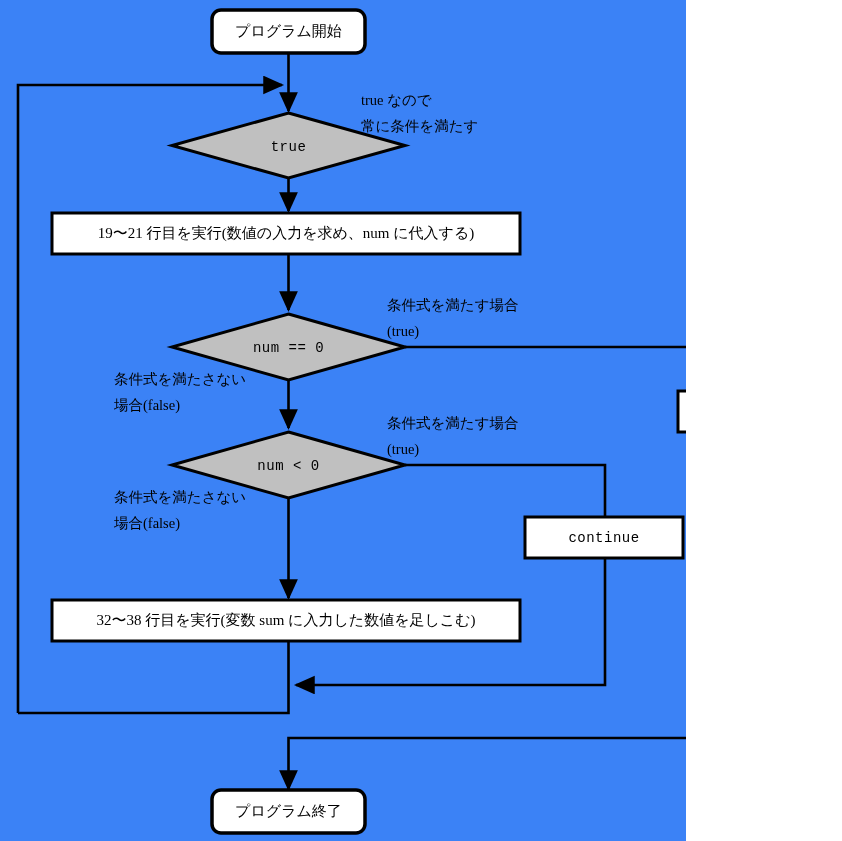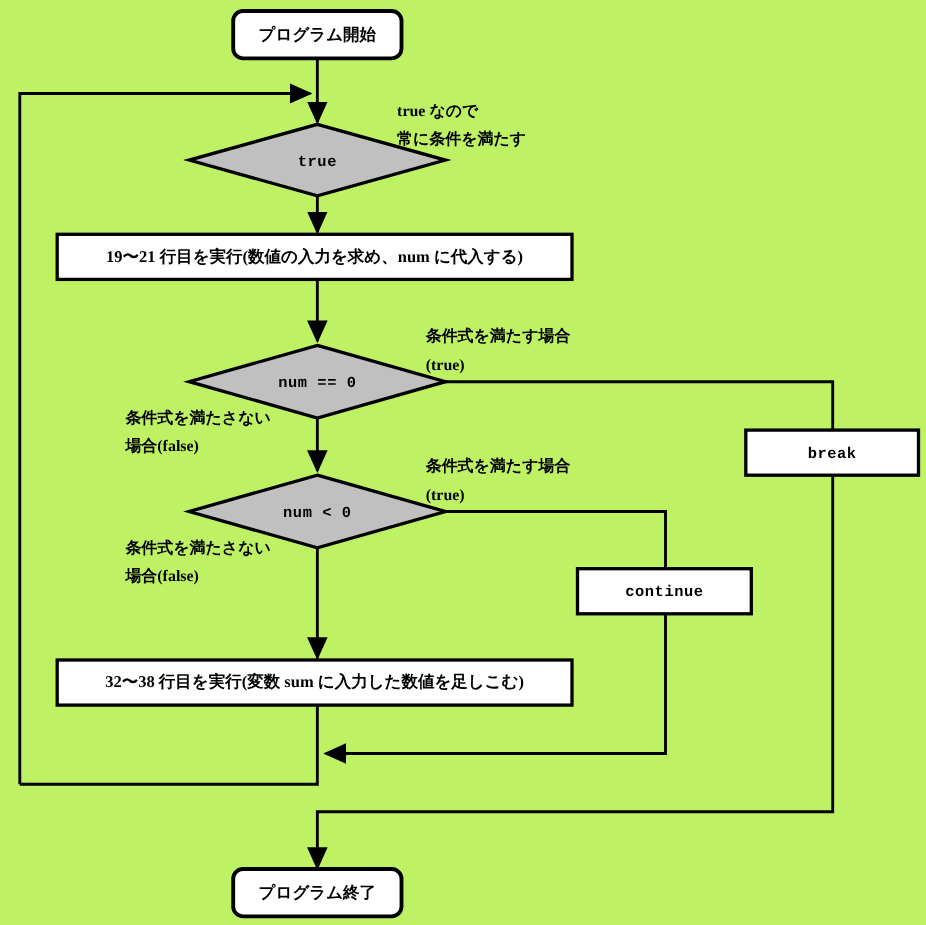--- a/index.html
+++ b/index.html
@@ -6,25 +6,24 @@
   html, body {
     margin: 0;
     padding: 0;
     background: #ffffff;
   }
   body {
     font-family: "Liberation Serif", "DejaVu Serif", serif;
   }
   #diagram-root {
     position: relative;
-    width: 842px;
+    width: 686px;
     height: 841px;
-    background: #bef264;
+    background: #3b82f6;
     overflow: hidden;
-    font-weight: bold;
   }
   #flow-svg {
     position: absolute;
     top: 0;
     left: 0;
     width: 842px;
     height: 841px;
   }
   .node-text {
     font-family: "Liberation Serif", "DejaVu Serif", serif;

